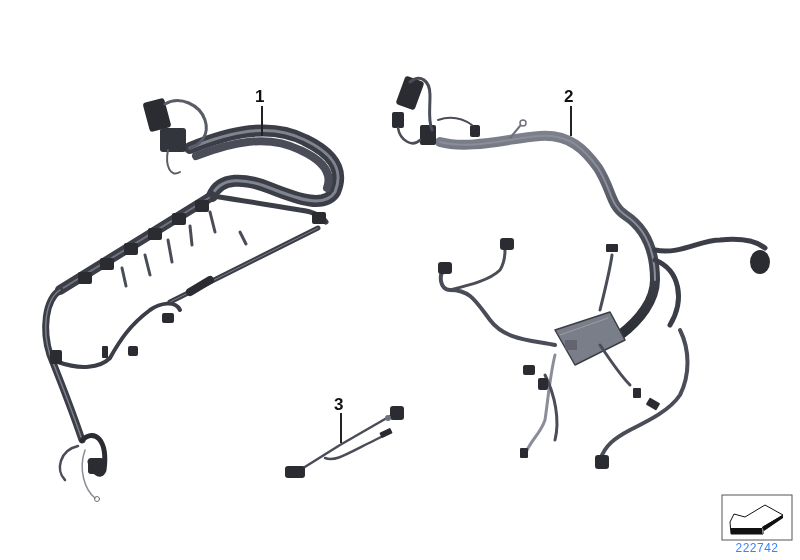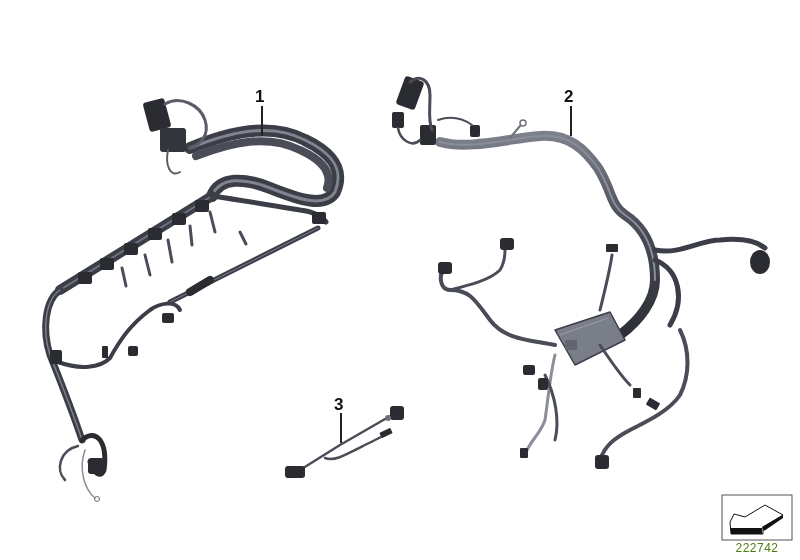--- a/index.html
+++ b/index.html
@@ -3,21 +3,21 @@
   <meta charset="utf-8">
   <style>
     html, body { margin: 0; padding: 0; background: #ffffff; }
     body { width: 800px; height: 560px; position: relative; overflow: hidden;
            font-family: "Liberation Sans", sans-serif; }
     .canvas { position: absolute; left: 0; top: 0; width: 800px; height: 560px; }
     .callout-num { position: absolute; font-family: "Liberation Sans", sans-serif;
                    font-weight: bold; font-size: 17px; color: #111; line-height: 1; }
     .leader { position: absolute; width: 1.5px; background: #222; }
     .ref-num { position: absolute; left: 722px; top: 541px; width: 70px; text-align: center;
-               font-size: 12px; color: #4d7c0f; letter-spacing: 0.5px; }
+               font-size: 12px; color: #3b82f6; letter-spacing: 0.5px; }
   </style>
 </head>
 <body>
 
 <div class="canvas">
   <svg width="800" height="560" viewBox="0 0 800 560" xmlns="http://www.w3.org/2000/svg" style="position:absolute;left:0;top:0;">
     <defs>
       <linearGradient id="cab" x1="0" y1="0" x2="0" y2="1">
         <stop offset="0" stop-color="#7c808b"></stop>
         <stop offset="0.45" stop-color="#4a4d57"></stop>

